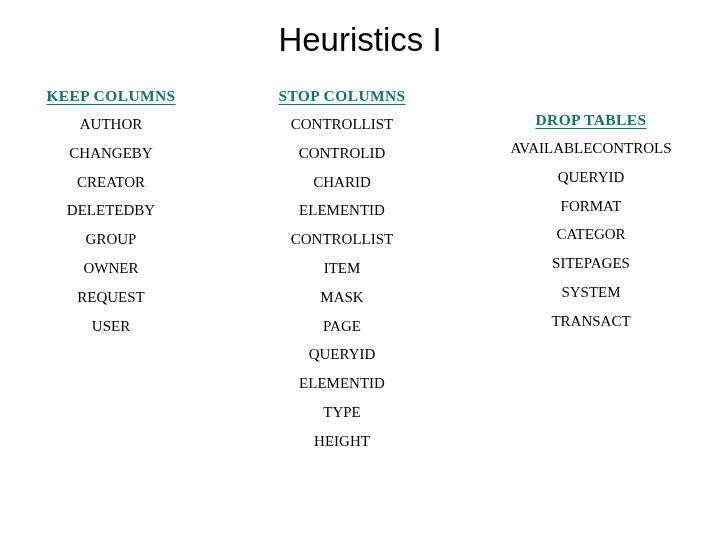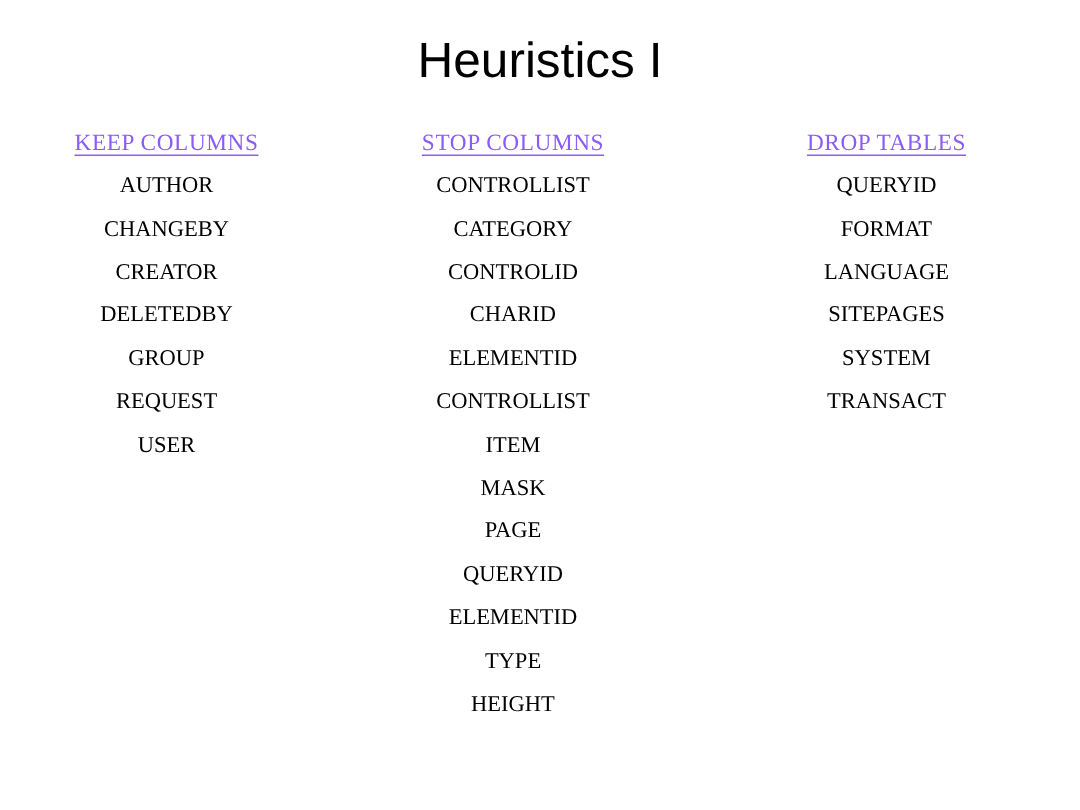--- a/index.html
+++ b/index.html
@@ -51,35 +51,36 @@
   }
   .col-keep {
     width: 222px;
     margin-left: 0px;
   }
   .col-stop {
     width: 240px;
   }
   .col-drop {
     width: 258px;
+    margin-top: 24px;
   }
   .col-header {
     font-family: "Liberation Serif", serif;
     font-size: 15.5px;
-    font-weight: normal;
+    font-weight: bold;
     text-decoration: underline;
     text-underline-offset: 3px;
     letter-spacing: 0.4px;
     line-height: 1;
     height: 29px;
     display: flex;
     align-items: flex-start;
     justify-content: center;
     white-space: nowrap;
-    color: #8b5cf6;
+    color: #0f766e;
   }
   .cell {
     font-family: "Liberation Serif", serif;
     font-size: 15px;
     font-weight: normal;
     line-height: 1;
     height: 28.8px;
     display: flex;
     align-items: flex-start;
     justify-content: center;
@@ -110,36 +111,36 @@
       <div class="cell">
           <span class="cell-inner">CREATOR</span>
         </div>
       <div class="cell">
           <span class="cell-inner">DELETEDBY</span>
         </div>
       <div class="cell">
           <span class="cell-inner">GROUP</span>
         </div>
       <div class="cell">
+          <span class="cell-inner">OWNER</span>
+        </div>
+      <div class="cell">
           <span class="cell-inner">REQUEST</span>
         </div>
       <div class="cell">
           <span class="cell-inner">USER</span>
         </div>
     </div>
 
     <div class="column col-stop">
       <div class="col-header">STOP COLUMNS</div>
       <div class="cell">
           <span class="cell-inner">CONTROLLIST</span>
         </div>
       <div class="cell">
-          <span class="cell-inner">CATEGORY</span>
-        </div>
-      <div class="cell">
           <span class="cell-inner">CONTROLID</span>
         </div>
       <div class="cell">
           <span class="cell-inner">CHARID</span>
         </div>
       <div class="cell">
           <span class="cell-inner">ELEMENTID</span>
         </div>
       <div class="cell">
           <span class="cell-inner">CONTROLLIST</span>
@@ -163,27 +164,30 @@
           <span class="cell-inner">TYPE</span>
         </div>
       <div class="cell">
           <span class="cell-inner">HEIGHT</span>
         </div>
     </div>
 
     <div class="column col-drop">
       <div class="col-header">DROP TABLES</div>
       <div class="cell">
+          <span class="cell-inner">AVAILABLECONTROLS</span>
+        </div>
+      <div class="cell">
           <span class="cell-inner">QUERYID</span>
         </div>
       <div class="cell">
           <span class="cell-inner">FORMAT</span>
         </div>
       <div class="cell">
-          <span class="cell-inner">LANGUAGE</span>
+          <span class="cell-inner">CATEGOR</span>
         </div>
       <div class="cell">
           <span class="cell-inner">SITEPAGES</span>
         </div>
       <div class="cell">
           <span class="cell-inner">SYSTEM</span>
         </div>
       <div class="cell">
           <span class="cell-inner">TRANSACT</span>
         </div>

